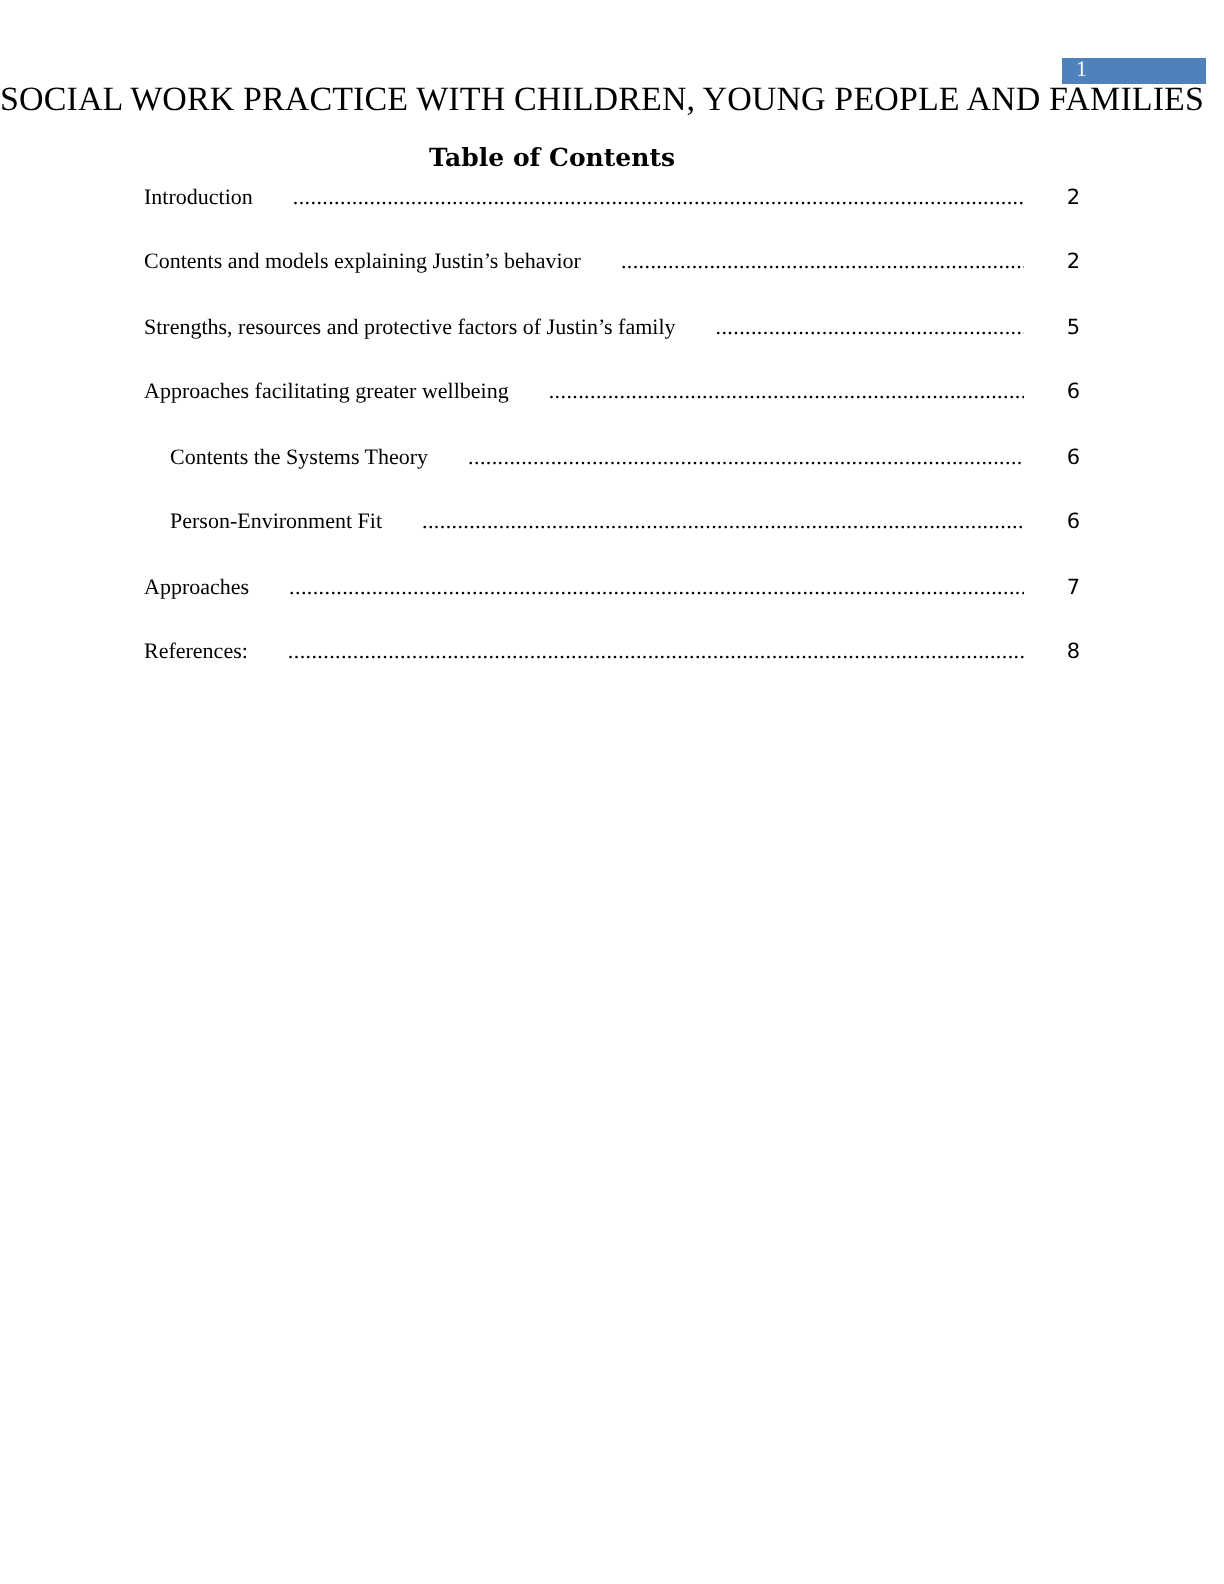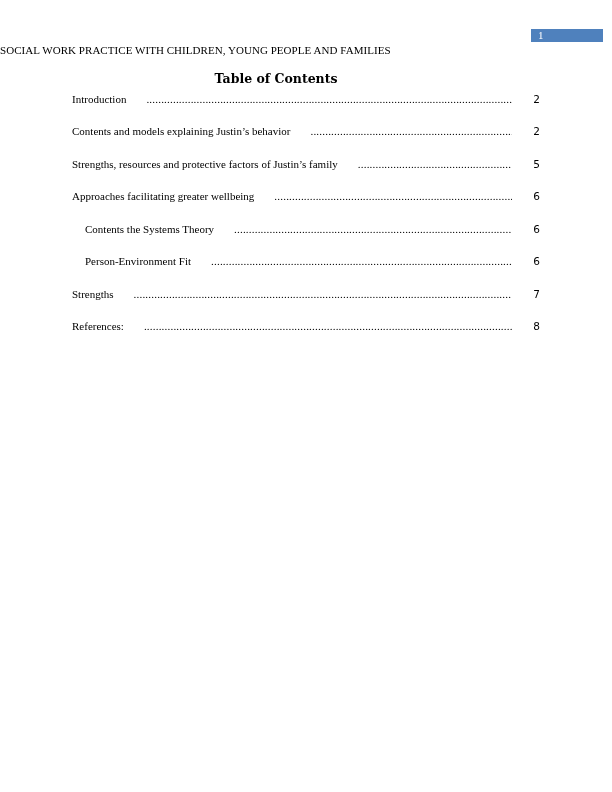--- a/index.html
+++ b/index.html
@@ -27,22 +27,22 @@
       font-size: 11px;
       line-height: 13px;
       box-sizing: border-box;
       padding-left: 7px;
     }
     .running-head {
       position: absolute;
       left: 0;
       width: 602px;
       top: 43px;
-      text-align: left;
-      font-size: 11px;
+      text-align: right;
+      font-size: 17px;
       line-height: 14px;
       letter-spacing: 0.05px;
     }
     .toc-title {
       position: absolute;
       left: 0;
       width: 552px;
       top: 71px;
       text-align: center;
       font-family: "DejaVu Serif", serif;
@@ -132,21 +132,21 @@
     <span class="toc-text">Contents the Systems Theory</span>
     <span class="toc-leader"></span>
     <span class="toc-page">6</span>
   </div>
   <div class="toc-entry level-2" style="top:164px;">
     <span class="toc-text">Person-Environment Fit</span>
     <span class="toc-leader"></span>
     <span class="toc-page">6</span>
   </div>
   <div class="toc-entry" style="top:197px;">
-    <span class="toc-text">Strengths</span>
+    <span class="toc-text">Approaches</span>
     <span class="toc-leader"></span>
     <span class="toc-page">7</span>
   </div>
   <div class="toc-entry" style="top:229px;">
     <span class="toc-text">References:</span>
     <span class="toc-leader"></span>
     <span class="toc-page">8</span>
   </div>
 </div>
 

